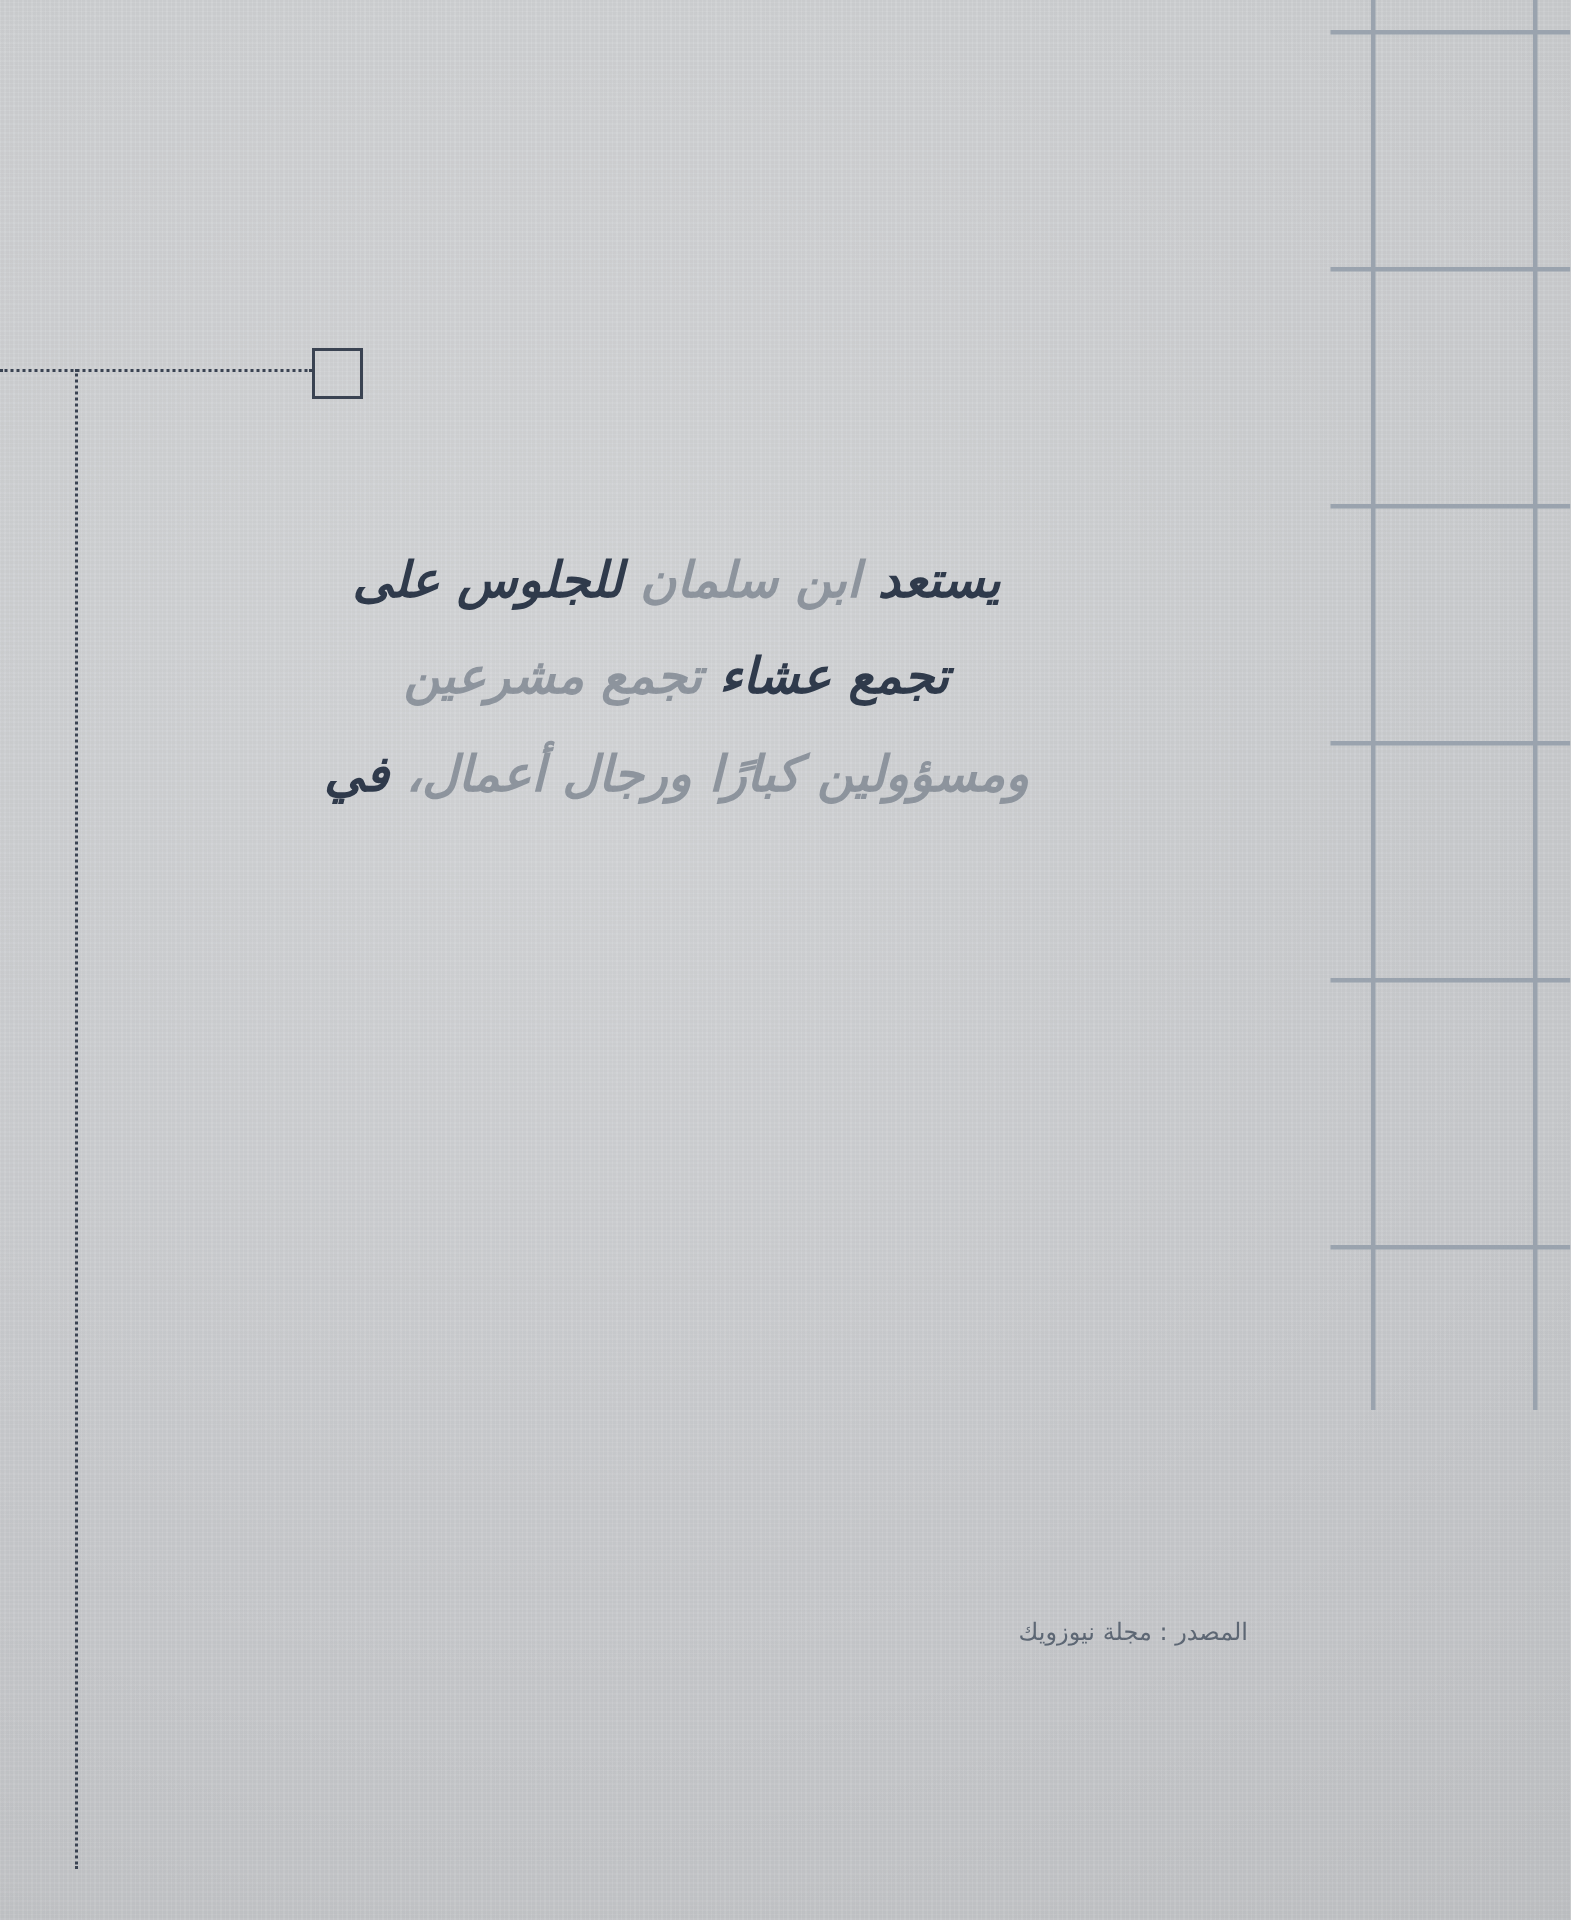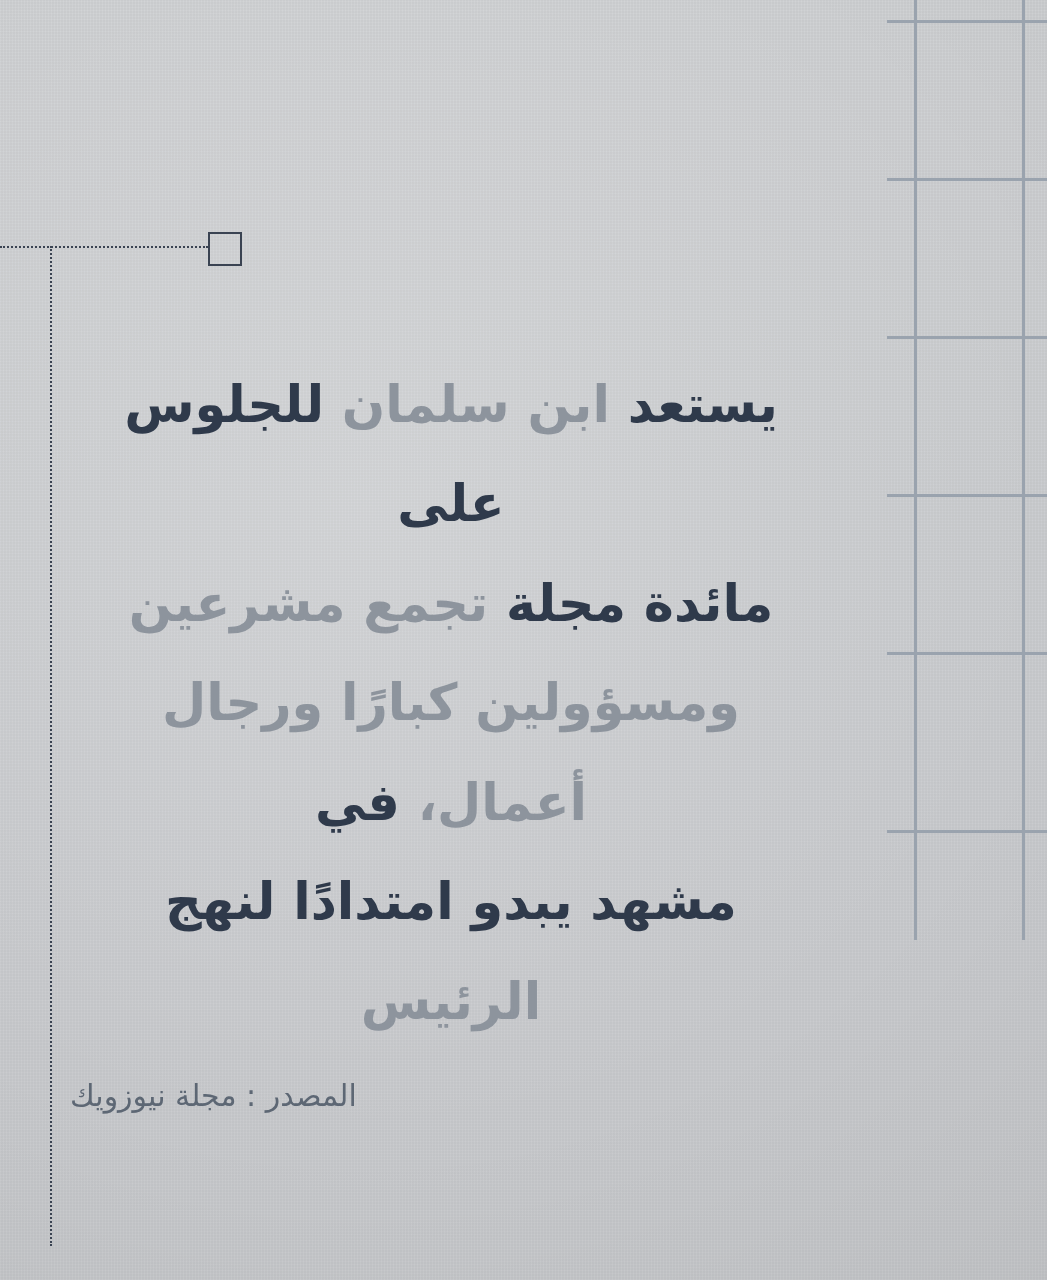--- a/index.html
+++ b/index.html
@@ -88,43 +88,44 @@
   }
 
   
   .headline {
     position: absolute;
     top: 355px;
     left: 70px;
     right: 215px;
     text-align: center;
     direction: rtl;
-    font-size: 51px;
+    font-size: 33px;
     line-height: 1.95;
     letter-spacing: 0px;
     color: #8d949d;
     font-weight: 700;
+    font-style: italic;
   }
   .headline .hi {
     color: #2f3a4b;
   }
   .headline .lo {
     color: #8d949d;
     font-weight: 700;
   }
 
   
   .source {
     position: absolute;
     top: 1078px;
     left: 70px;
     right: 215px;
-    text-align: left;
+    text-align: right;
     direction: rtl;
-    font-size: 30px;
+    font-size: 16px;
     color: #5d6774;
     font-weight: 400;
   }
 </style>
 </head>
 <body>
 
 <div class="canvas">
 
   <div class="texture"></div>
@@ -143,25 +144,22 @@
 
   <div class="dotted-h"></div>
   <div class="dotted-v"></div>
   <div class="marker-square"></div>
 
   <div class="headline">
     <div>
       <span class="hi">يستعد </span><span class="lo">ابن سلمان </span><span class="hi">للجلوس على</span>
     </div>
     <div>
-      <span class="hi">مائدة مجلة </span><span class="lo">تجمع مشرعين</span>
+      <span class="hi">تجمع عشاء </span><span class="lo">تجمع مشرعين</span>
     </div>
     <div>
       <span class="lo">ومسؤولين كبارًا ورجال أعمال، </span><span class="hi">في</span>
-    </div>
-    <div>
-      <span class="hi">مشهد يبدو امتدادًا لنهج </span><span class="lo">الرئيس</span>
     </div>
   </div>
 
   <div class="source">المصدر : مجلة نيوزويك</div>
 
 </div>
 
 </body></html>

